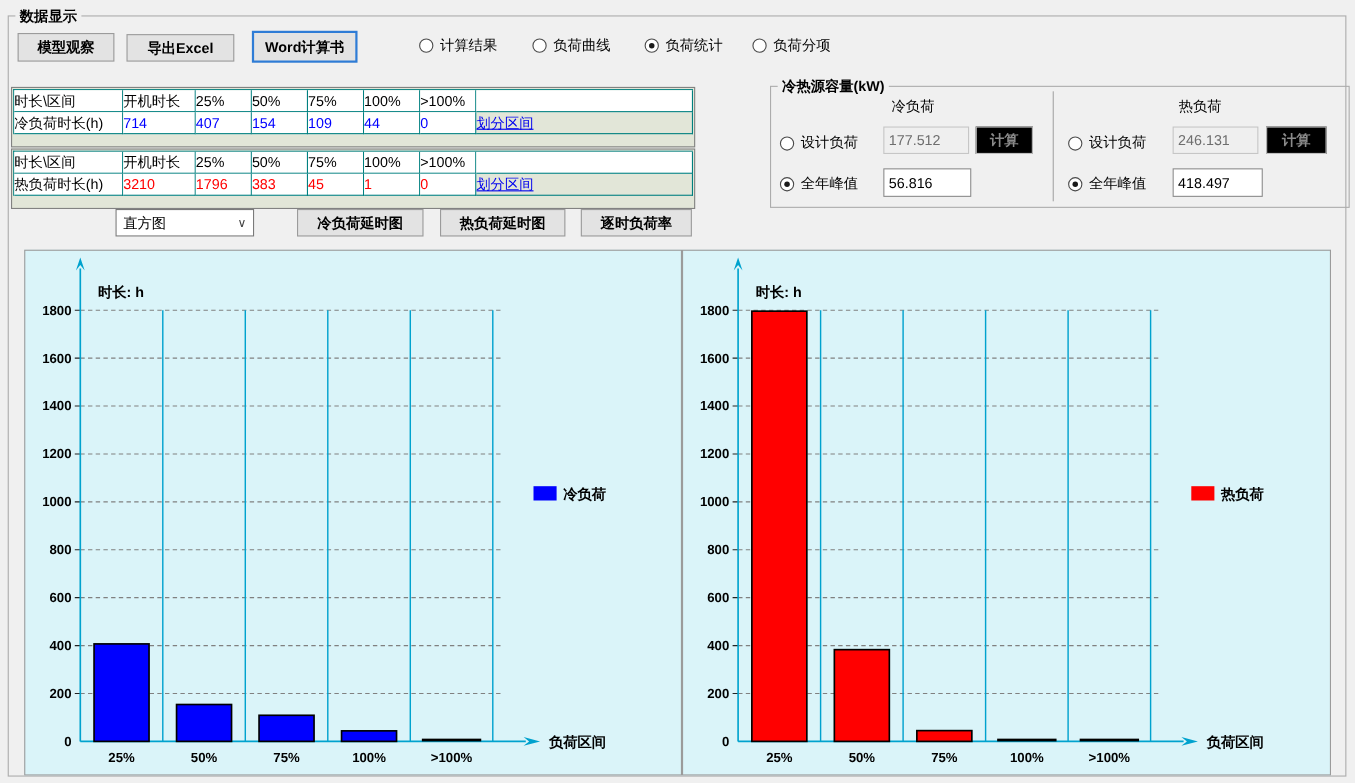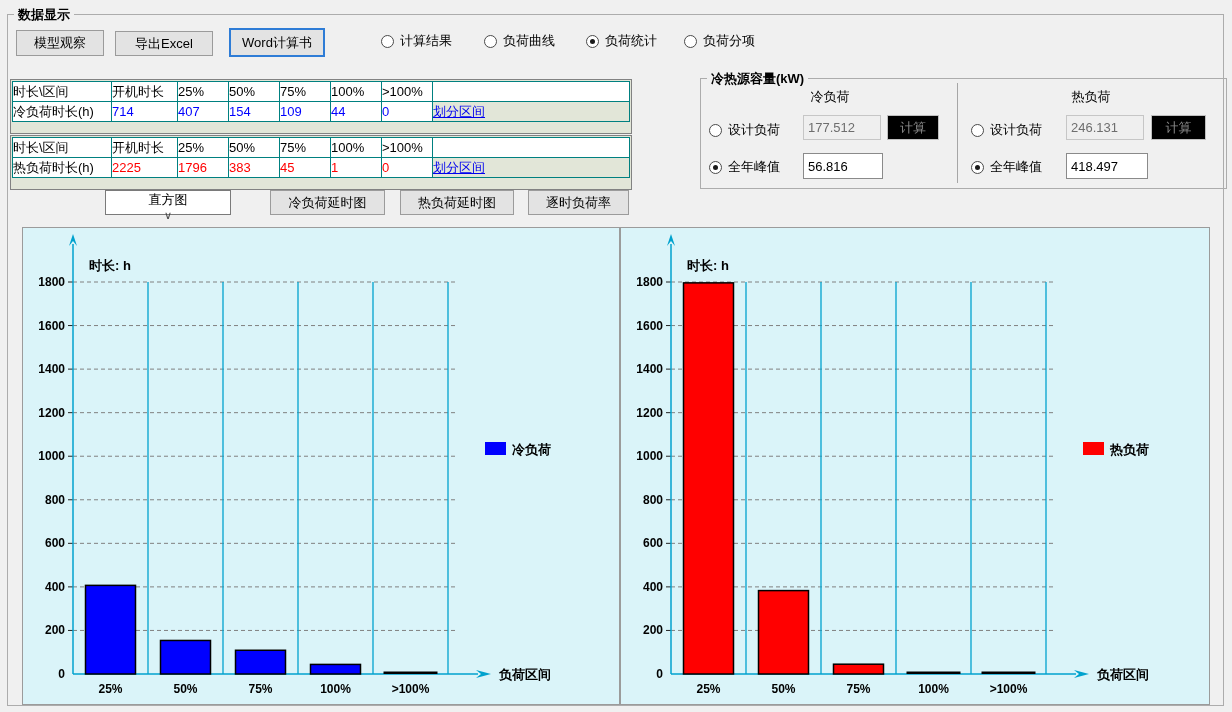--- a/index.html
+++ b/index.html
@@ -4,32 +4,32 @@
 <style>
   * { margin:0; padding:0; box-sizing:border-box; }
   html,body { width:1232px; height:712px; }
   body { background:#F0F0F0; font-family:"Liberation Sans", sans-serif; font-size:13px; color:#000; position:relative; overflow:hidden; }
   .abs { position:absolute; }
   
   .groupbox { position:absolute; border:1px solid #ACACAC; }
   .groupbox > .gb-label { position:absolute; top:-9px; left:6px; background:#F0F0F0; padding:0 4px; font-weight:bold; white-space:nowrap; }
   .gb-label2 { font-weight:normal; }
   
-  .btn { position:absolute; background:#E3E3E3; border:1px solid #9B9B9B; display:flex; align-items:center; justify-content:center; font-size:13px; cursor:pointer; white-space:nowrap; }
+  .btn { position:absolute; background:#E3E3E3; border:1px solid #9B9B9B; display:flex; align-items:center; justify-content:center; font-size:13px; cursor:pointer; white-space:nowrap;font-weight:bold; }
   .btn.focused { border:2px solid #2E7CD6; }
   .btn.disabled { background:#000000; border:1px solid #BFBFBF; color:#8A8A8A; cursor:default; }
   
   .radio { width:13px; height:13px; border:1px solid #4A4A4A; border-radius:50%; background:#fff; display:inline-block; position:relative; flex:0 0 13px; }
   .radio.checked::after { content:''; position:absolute; left:3px; top:3px; width:5px; height:5px; border-radius:50%; background:#1a1a1a; }
   .radio-item { position:absolute; display:flex; align-items:center; gap:6px; cursor:pointer; }
   
   .tb { position:absolute; border:1px solid #8A8A8A; background:#fff; font-size:13px; padding:2px 4px; display:flex; align-items:center; }
   .tb.disabled { background:#EFEFEF; border:1px solid #C6C6C6; color:#6E6E6E; }
   
-  .combo { position:absolute; background:#fff; border:1px solid #7A7A7A; display:flex; align-items:center; justify-content:space-between; padding:0 6px; cursor:pointer;flex-direction:column; }
+  .combo { position:absolute; background:#fff; border:1px solid #7A7A7A; display:flex; align-items:center; justify-content:space-between; padding:0 6px; cursor:pointer; }
   .combo .chev { color:#444; font-size:11px; }
   
   .tbl-frame { position:absolute; border:1px solid #828282; background:#E2E6D8; padding:1px; }
   .dtable { display:grid; grid-template-columns:99px 66px 51px 51px 51px 51px 51px 1fr; border-top:1px solid #008080; border-left:1px solid #008080; width:100%; }
   .dtable .cell { border-right:1px solid #008080; border-bottom:1px solid #008080; background:#fff; height:20px; display:flex; align-items:center; padding:0 0; overflow:hidden; white-space:nowrap; }
   .dtable .cell.linkcell { background:transparent; }
   .blue-vals .val { color:#0000FF; }
   .red-vals .val { color:#FF0000; }
   .divlink { color:#0000EE; text-decoration:underline; cursor:pointer; }
   
@@ -93,21 +93,21 @@
   <div class="dtable red-vals">
     <div class="cell">时长\区间</div>
     <div class="cell">开机时长</div>
     <div class="cell">25%</div>
     <div class="cell">50%</div>
     <div class="cell">75%</div>
     <div class="cell">100%</div>
     <div class="cell">&gt;100%</div>
     <div class="cell"></div>
     <div class="cell">热负荷时长(h)</div>
-    <div class="cell val">2225</div>
+    <div class="cell val">3210</div>
     <div class="cell val">1796</div>
     <div class="cell val">383</div>
     <div class="cell val">45</div>
     <div class="cell val">1</div>
     <div class="cell val">0</div>
     <div class="cell linkcell">
         <span class="divlink">划分区间</span>
       </div>
   </div>
 </div>

